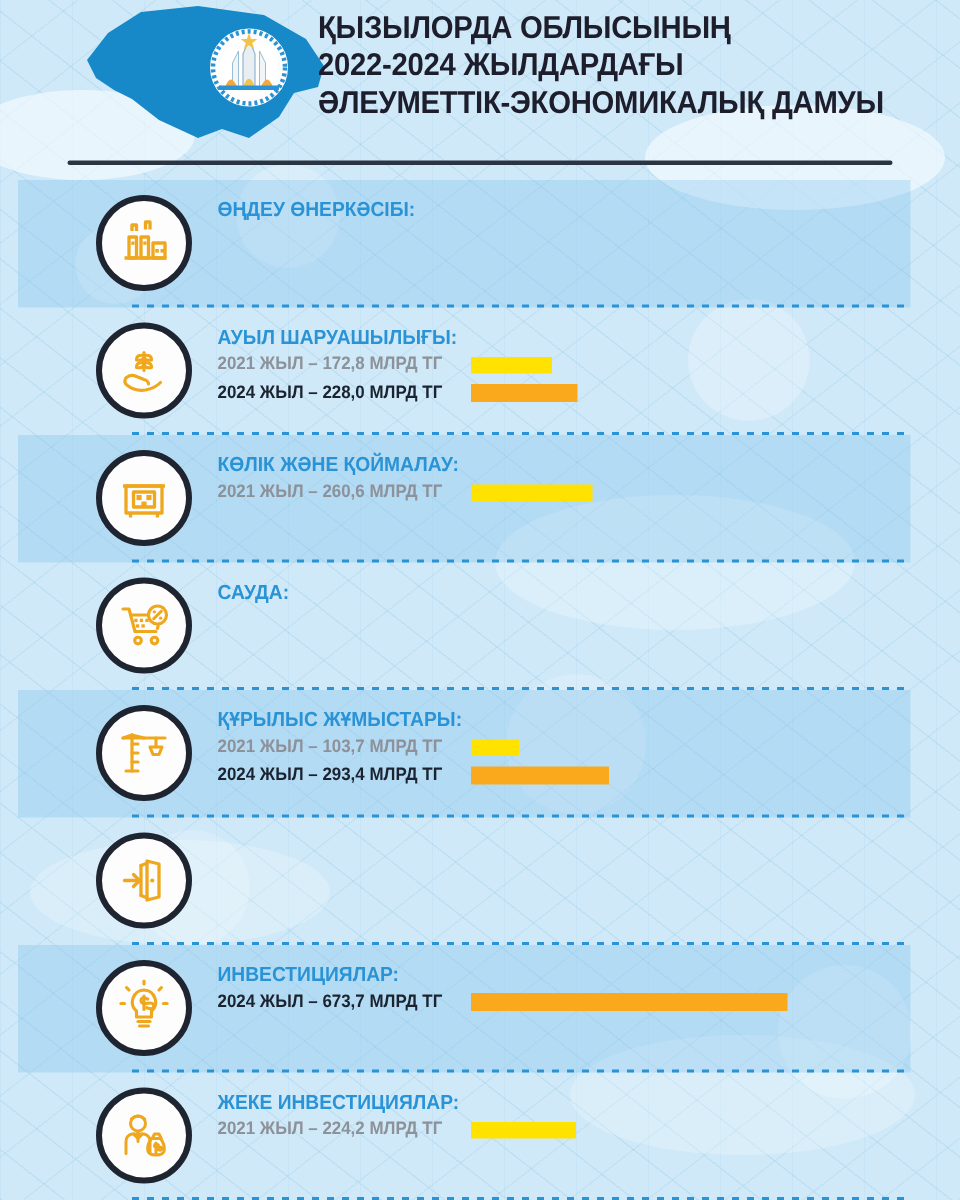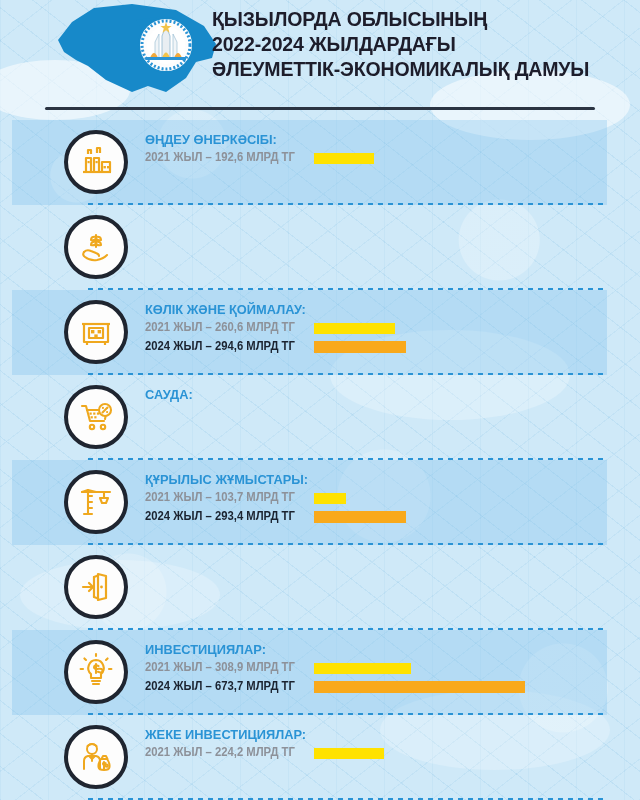--- a/index.html
+++ b/index.html
@@ -189,42 +189,49 @@
             <g fill="#efa81e">
               <rect x="27.5" y="24" width="2.4" height="2.4"></rect>
               <rect x="31" y="24" width="2.4" height="2.4"></rect>
               <rect x="11.5" y="19" width="2.2" height="2.2"></rect>
               <rect x="19.5" y="19" width="2.2" height="2.2"></rect>
             </g>
           </svg>
         </div>
         <div class="row-body">
           <div class="row-title">ӨҢДЕУ ӨНЕРКӘСІБІ:</div>
-          <div class="metric y2021">
-            <span class="metric-label">2021 ЖЫЛ – 192,6 МЛРД ТГ</span>
-            <span class="bar" style="width:60px"></span>
-          </div>
         </div>
         <div class="sep"></div>
       </div>
       <div class="row">
         <div class="band"></div>
         <div class="icon-circle">
           <svg width="40" height="40" viewBox="0 0 40 40">
             <g fill="none" stroke="#efa81e" stroke-width="2.1" stroke-linecap="round" stroke-linejoin="round">
               <path d="M20 20 l0 -12"></path>
               <path d="M20 10 q-5 -1 -5 3 q5 1 5 -3z"></path>
               <path d="M20 10 q5 -1 5 3 q-5 1 -5 -3z"></path>
               <path d="M20 15 q-5 -1 -5 3 q5 1 5 -3z"></path>
               <path d="M20 15 q5 -1 5 3 q-5 1 -5 -3z"></path>
               <path d="M8 25 q3 -3 7 -1 l5 2 q3 1 3 3"></path>
               <path d="M8 25 q-2 3 1 5 q5 4 12 3 q6 -1 10 -5"></path>
             </g>
           </svg>
         </div>
+        <div class="row-body">
+          <div class="row-title">АУЫЛ ШАРУАШЫЛЫҒЫ:</div>
+          <div class="metric y2021">
+            <span class="metric-label">2021 ЖЫЛ – 172,8  МЛРД ТГ</span>
+            <span class="bar" style="width:54px"></span>
+          </div>
+          <div class="metric y2024">
+            <span class="metric-label">2024 ЖЫЛ – 228,0 МЛРД ТГ</span>
+            <span class="bar" style="width:71px"></span>
+          </div>
+        </div>
         <div class="sep"></div>
       </div>
       <div class="row alt">
         <div class="band"></div>
         <div class="icon-circle">
           <svg width="40" height="40" viewBox="0 0 40 40">
             <g fill="none" stroke="#efa81e" stroke-width="2.2" stroke-linejoin="round">
               <rect x="8" y="12" width="24" height="18"></rect>
               <rect x="13" y="16" width="14" height="10"></rect>
               <path d="M6 12 l28 0"></path>
@@ -236,24 +243,20 @@
               <rect x="21.6" y="18" width="3.4" height="3.4"></rect>
               <rect x="18.3" y="22.4" width="3.4" height="3.4"></rect>
             </g>
           </svg>
         </div>
         <div class="row-body">
           <div class="row-title">КӨЛІК ЖӘНЕ ҚОЙМАЛАУ:</div>
           <div class="metric y2021">
             <span class="metric-label">2021 ЖЫЛ – 260,6 МЛРД ТГ</span>
             <span class="bar" style="width:81px"></span>
-          </div>
-          <div class="metric y2024">
-            <span class="metric-label">2024 ЖЫЛ – 294,6 МЛРД ТГ</span>
-            <span class="bar" style="width:92px"></span>
           </div>
         </div>
         <div class="sep"></div>
       </div>
       <div class="row">
         <div class="band"></div>
         <div class="icon-circle">
           <svg width="40" height="40" viewBox="0 0 40 40">
             <g fill="none" stroke="#efa81e" stroke-width="2.1" stroke-linecap="round" stroke-linejoin="round">
               <path d="M6 9 l4 0 4 15 14 0"></path>
@@ -340,24 +343,20 @@
               <path d="M30 8 l1.6 -1.6"></path>
               <path d="M7 17 l-2.4 0"></path>
               <path d="M33 17 l2.4 0"></path>
               <path d="M20 12 l0 9"></path>
               <path d="M22.5 14 q-4.5 -1.8 -4.5 1.2 q0 2.4 4.5 1.6 q4 -0.6 4 1.8 q0 3 -4.6 1.2"></path>
             </g>
           </svg>
         </div>
         <div class="row-body">
           <div class="row-title">ИНВЕСТИЦИЯЛАР:</div>
-          <div class="metric y2021">
-            <span class="metric-label">2021 ЖЫЛ – 308,9 МЛРД ТГ</span>
-            <span class="bar" style="width:97px"></span>
-          </div>
           <div class="metric y2024">
             <span class="metric-label">2024 ЖЫЛ – 673,7 МЛРД ТГ</span>
             <span class="bar" style="width:211px"></span>
           </div>
         </div>
         <div class="sep"></div>
       </div>
       <div class="row">
         <div class="band"></div>
         <div class="icon-circle">

